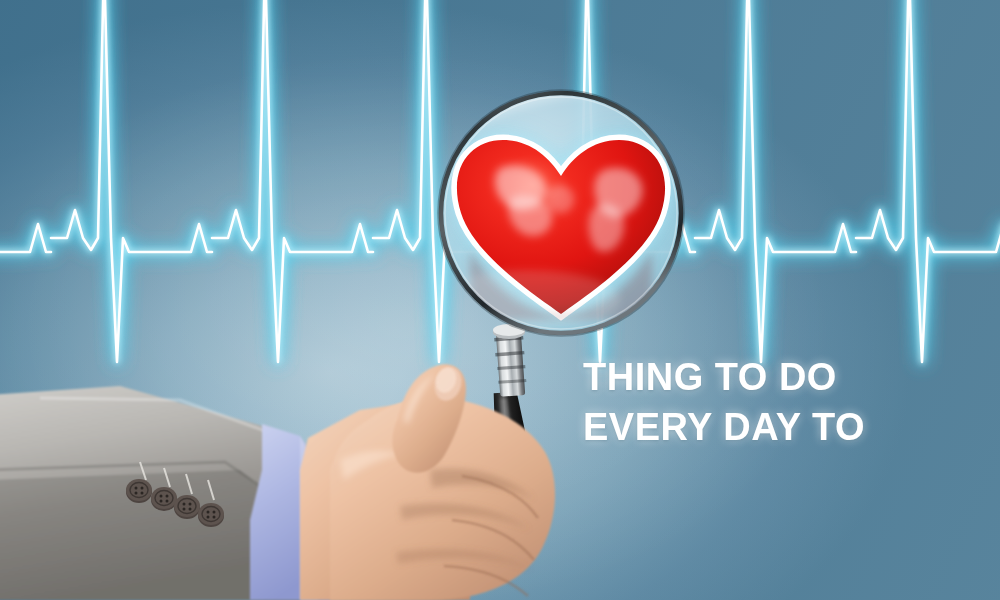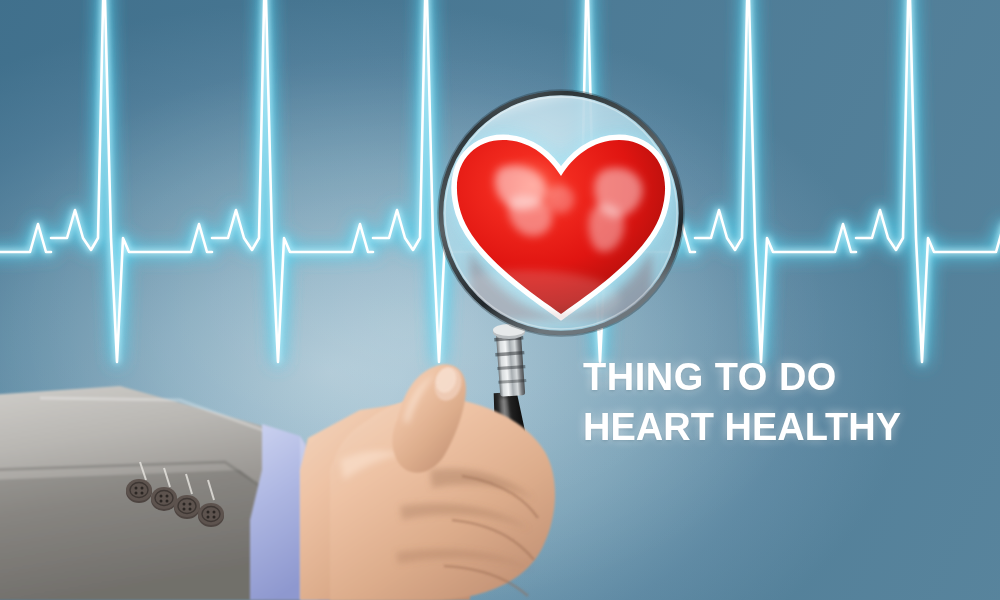--- a/index.html
+++ b/index.html
@@ -384,16 +384,16 @@
 
       <ellipse cx="448" cy="384" rx="13" ry="17" fill="#f0ceb9" opacity=".85" transform="rotate(18 448 384)" filter="url(#softEdge)"></ellipse>
       <ellipse cx="446" cy="380" rx="10" ry="13" fill="#f9e2d2" opacity=".7" transform="rotate(18 446 380)" filter="url(#softEdge)"></ellipse>
 
       <path d="M 404 420 C 410 396 422 380 436 374 C 424 386 414 404 408 424 Z" fill="rgba(255,242,232,.55)" filter="url(#softEdge2)"></path>
     </g>
   </svg>
 
   <div class="headline">
     <span class="hl-line">THING TO DO</span>
-    <span class="hl-line hl-4">HEART HEALTHY</span>
+    <span class="hl-line">EVERY DAY TO</span>
   </div>
 
 </div>
 
 </body></html>

